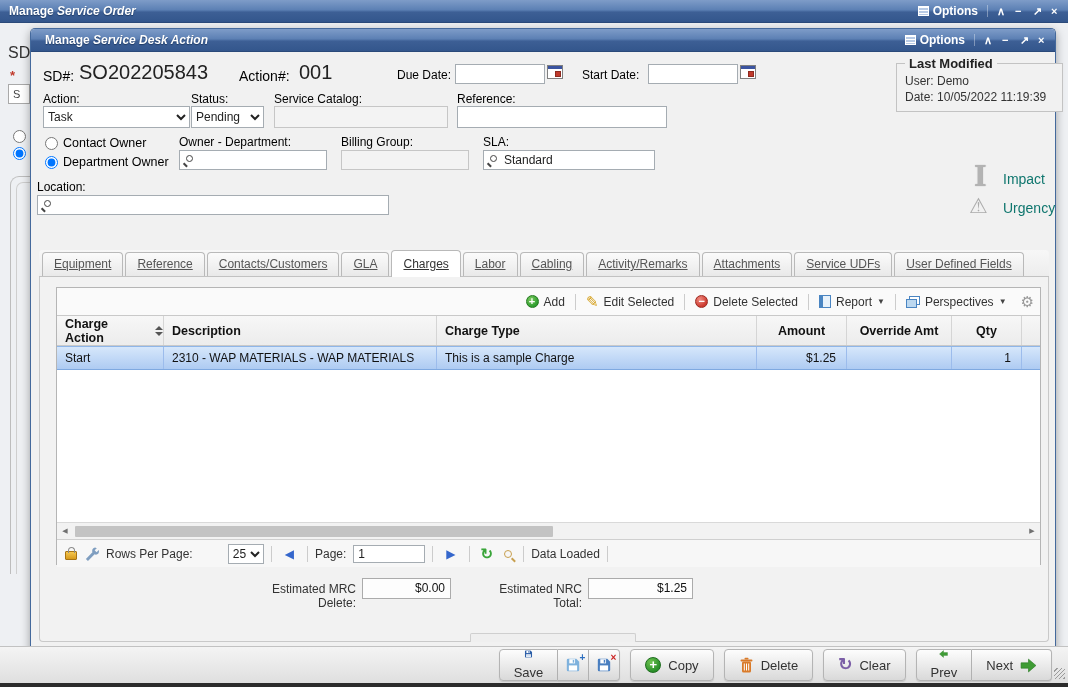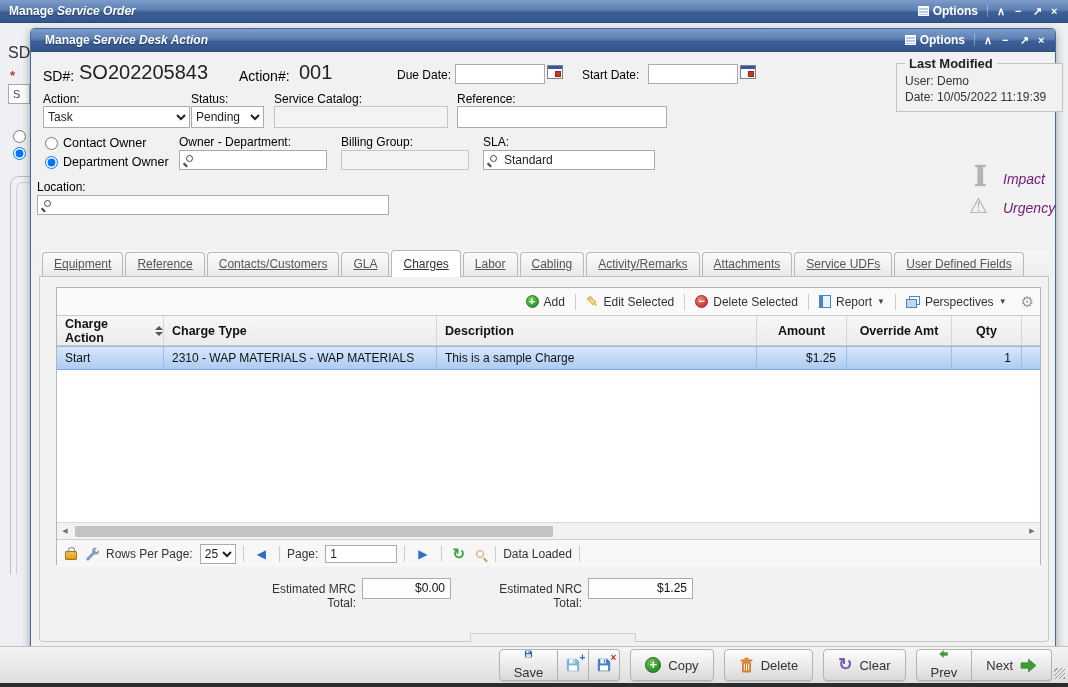--- a/index.html
+++ b/index.html
@@ -58,21 +58,21 @@
     background:#c0392b; border:1px solid #8e2a20; }
 
   fieldset.lastmod { position:absolute; left:865px; top:27px; width:167px; height:56px;
     border:1px solid #c3c3c3; padding:1px 8px 4px 8px; background:#f1f1f1; }
   fieldset.lastmod legend { font-weight:bold; font-size:13px; color:#222; padding:0 4px; }
   fieldset.lastmod div { font-size:12px; color:#333; margin-top:2px; }
 
   .impact-i { font-family:"DejaVu Serif", serif; font-weight:bold; font-size:27px; color:#b3b3b3;
     line-height:24px; text-shadow:0 0 1px #999; }
   .warn { font-size:21px; color:#ababab; line-height:22px; }
-  .sev-lbl { font-size:14px; color:#701a75;font-style:italic; }
+  .sev-lbl { font-size:14px; color:#0f766e; }
 
   
   .tabs { position:absolute; left:8px; top:221px; width:1010px; height:27px;
     border-bottom:1px solid #c2c2c2; display:flex; align-items:flex-end;
     background:linear-gradient(#f7f7f7,#ededed); border-radius:4px 4px 0 0; padding-left:3px; }
   .tab { border:1px solid #b9b9b9; border-bottom:none; border-radius:4px 4px 0 0;
     background:linear-gradient(#fbfbfb,#e9e9e9); padding:4px 11px 5px 11px; margin-right:2px;
     font-size:12px; color:#555; cursor:pointer; white-space:nowrap;text-decoration:underline; }
   .tab.active { background:#fff; color:#333; padding-top:6px; padding-bottom:6px; position:relative; z-index:2; margin-bottom:-1px; }
 
@@ -129,21 +129,21 @@
   .pg-sep { width:1px; height:16px; background:#ccc; }
   .lock-ic { position:relative; width:12px; height:9px; margin-top:4px;
     background:linear-gradient(#f5c74f,#d89a1c); border:1px solid #a87414; border-radius:1px; }
   .lock-ic::before { content:""; position:absolute; top:-5px; left:2px; width:5px; height:5px;
     border:1.5px solid #8d8d8d; border-bottom:none; border-radius:4px 4px 0 0; }
   .pg-tri { color:#3567cc; font-size:12px; cursor:pointer; padding:0 6px; }
   .pg-refresh { color:#3aa53a; font-size:15px; font-weight:bold; cursor:pointer; padding:0 4px; }
   .pg-mag { position:relative; width:8px; height:8px; border:1.6px solid #c8a050; border-radius:50%; cursor:pointer; margin-right:4px; }
   .pg-mag::after { content:""; position:absolute; width:5px; height:1.8px; background:#c8a050;
     transform:rotate(45deg); left:6px; top:8px; }
-  .pager select { height:20px; }
+  .pager select { height:20px;margin-left:28px; }
   .pager input { width:72px; height:18px; }
 
   
   .tot-lbl { position:absolute; font-size:12px; color:#333; text-align:right; }
   .tot-val { position:absolute; height:21px; border:1px solid #ababab; background:#fdfdfd;
     font-size:12px; color:#111; text-align:right; line-height:19px; padding-right:5px; }
   .panel-notch { position:absolute; left:430px; bottom:-1px; width:166px; height:9px;
     background:#efefef; border:1px solid #cfcfcf; border-bottom:none; border-radius:2px 2px 0 0; }
 
   
@@ -333,22 +333,22 @@
         </div>
 
         <div class="grid-cols grid-head">
           <span class="hc">
             <span>Charge Action</span>
             <span class="sort">
                 <i class="up"></i>
                 <i class="dn"></i>
               </span>
           </span>
+          <span class="hc">Description</span>
           <span class="hc">Charge Type</span>
-          <span class="hc">Description</span>
           <span class="hc num">Amount</span>
           <span class="hc num">Override Amt</span>
           <span class="hc num">Qty</span>
           <span class="hc" style="border-right:none"></span>
         </div>
 
         <div class="grid-cols grid-row">
           <span class="rc">Start</span>
           <span class="rc">2310 - WAP MATERIALS - WAP MATERIALS</span>
           <span class="rc">This is a sample Charge</span>
@@ -384,21 +384,21 @@
           <span class="pg-tri">▶</span>
           <span class="pg-sep"></span>
           <span class="pg-refresh">↻</span>
           <span class="pg-mag"></span>
           <span class="pg-sep"></span>
           <span>Data Loaded</span>
           <span class="pg-sep"></span>
         </div>
       </div>
 
-      <span class="tot-lbl" style="left:206px;top:305px;width:110px">Estimated MRC Total:</span>
+      <span class="tot-lbl" style="left:206px;top:305px;width:110px">Estimated MRC Delete:</span>
       <span class="tot-val" style="left:322px;top:301px;width:89px">$0.00</span>
       <span class="tot-lbl" style="left:432px;top:305px;width:110px">Estimated NRC Total:</span>
       <span class="tot-val" style="left:548px;top:301px;width:105px">$1.25</span>
 
       <span class="panel-notch"></span>
     </div>
   </div>
 
   <div id="footer">
     <span class="btn-group">

